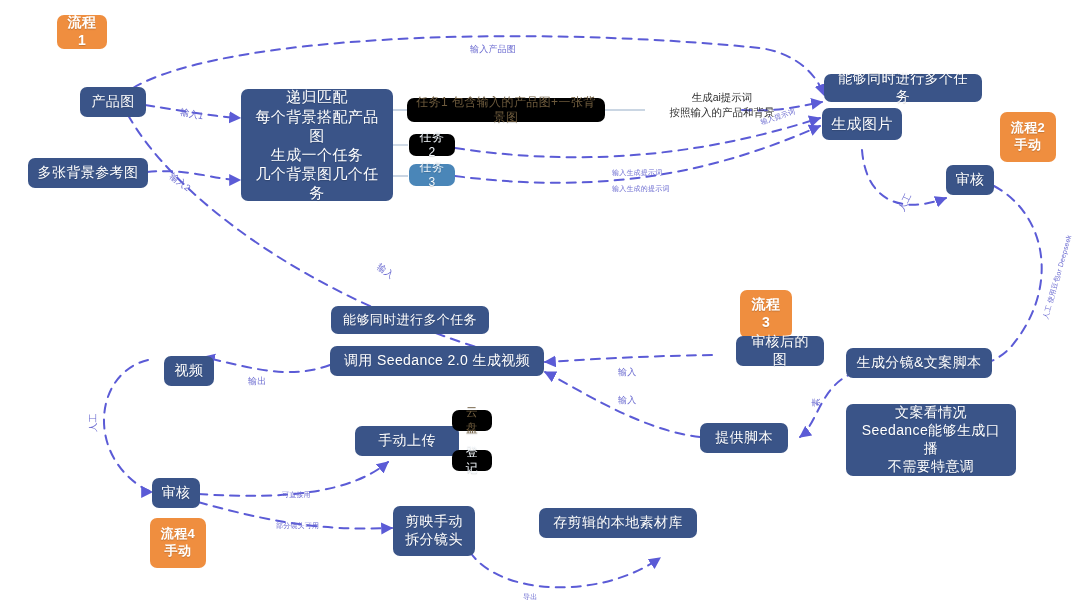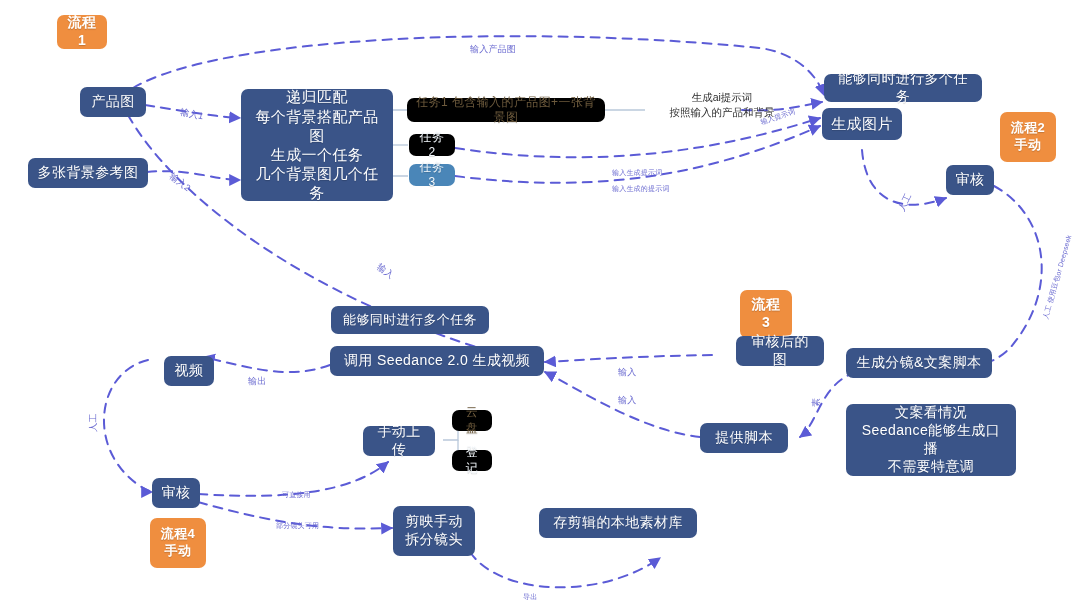--- a/index.html
+++ b/index.html
@@ -177,21 +177,21 @@
   <div class="node navy f14" style="left:846px;top:392px;width:170px;height:72px;flex-direction:column;margin-top:12px;">
     <span>文案看情况</span>
     <span>Seedance能够生成口播</span>
     <span>不需要特意调</span>
   </div>
 
   <div class="node navy f14" style="left:700px;top:423px;width:88px;height:30px;">
     <span>提供脚本</span>
   </div>
 
-  <div class="node navy f14" style="left:363px;top:426px;width:72px;height:30px;text-align:center;">
+  <div class="node navy f14" style="left:355px;top:426px;width:104px;height:30px;text-align:center;">
     <span>手动上传</span>
   </div>
 
   <div class="node tan f12" style="left:452px;top:410px;width:40px;height:21px;">
     <span>云盘</span>
   </div>
 
   <div class="node lightblue f12" style="left:452px;top:450px;width:40px;height:21px;">
     <span>登记</span>
   </div>

